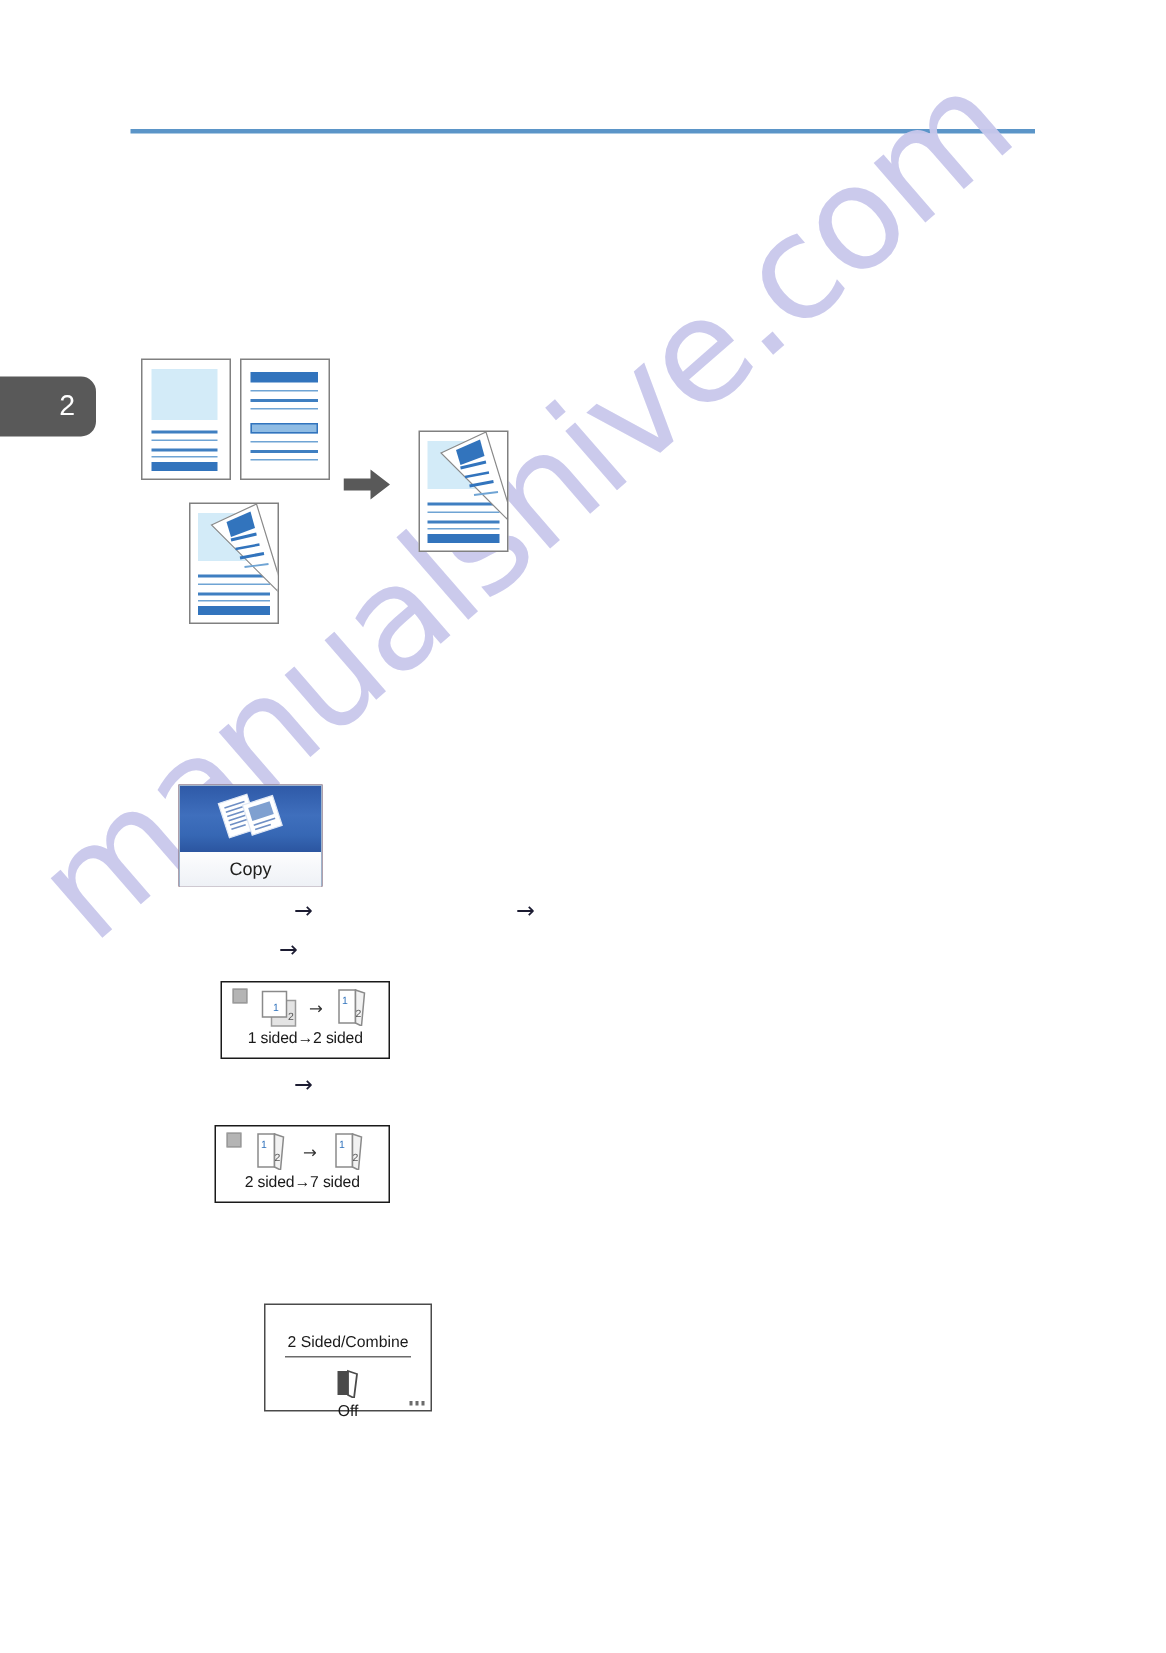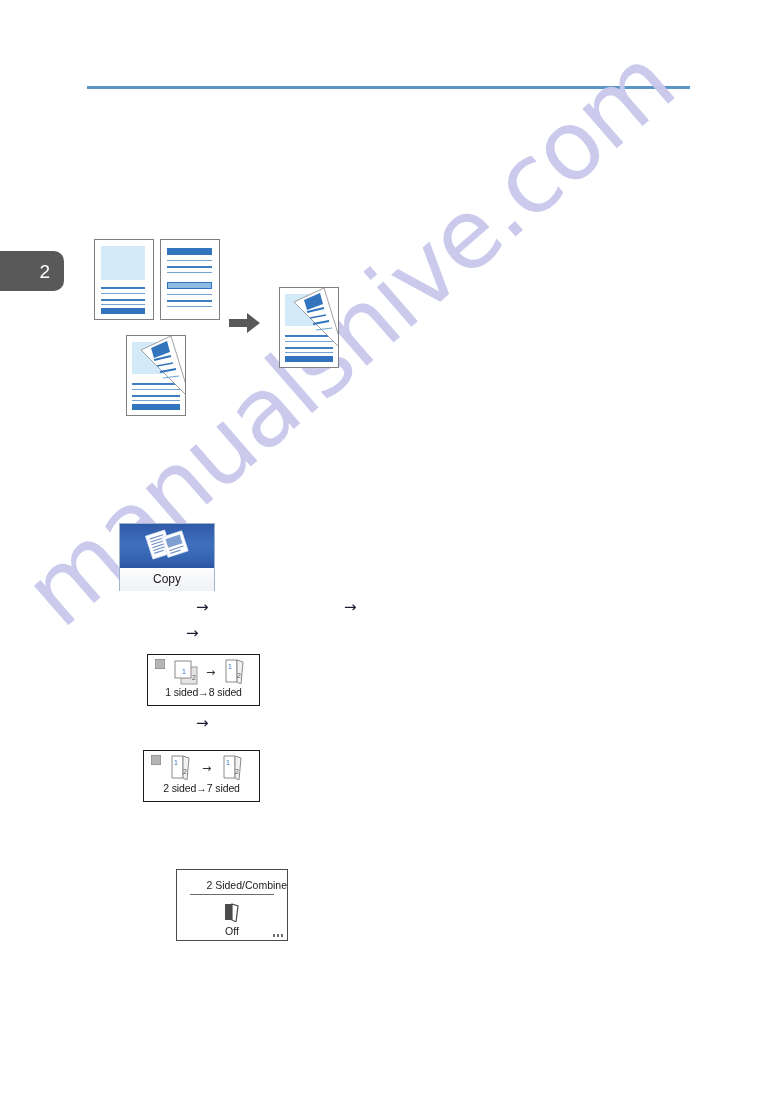--- a/index.html
+++ b/index.html
@@ -228,24 +228,24 @@
     left: 176px;
     top: 869px;
     width: 112px;
     height: 72px;
     border: 1px solid #4a4a4a;
     background: #ffffff;
     box-sizing: border-box;
     z-index: 6;
   }
   .screen-title {
-    text-align: right;
+    text-align: center;
     font-size: 10.5px;
     color: #1a1a1a;
-    margin-top: 10px;
+    margin-top: 20px;
     font-family: "Liberation Sans", sans-serif;
     line-height: 1.1;
   }
   .screen-title-rule {
     width: 84px;
     height: 1px;
     background: #6b6b6b;
     margin: 2px auto 0 auto;
   }
   .screen-icon-wrap {
@@ -403,21 +403,21 @@
       <span class="mini-arrow" style="left:58px;top:12px;">→</span>
       <span style="position:absolute;left:76px;top:3px;">
         <svg width="22" height="26" viewBox="0 0 22 26">
           <polygon points="2,2 13,2 13,24 2,24" fill="#ffffff" stroke="#8a8a8a" stroke-width="1"></polygon>
           <polygon points="13,2 19,4 17,26 13,24" fill="#f2f2f2" stroke="#8a8a8a" stroke-width="1"></polygon>
           <text x="4" y="11" font-family="Liberation Sans, sans-serif" font-size="7" fill="#3274bd">1</text>
           <text x="13" y="20" font-family="Liberation Sans, sans-serif" font-size="7" fill="#555">2</text>
         </svg>
       </span>
     </div>
-    <div class="panel-caption">1 sided→8 sided</div>
+    <div class="panel-caption">1 sided→2 sided</div>
   </div>
 
   <div class="option-panel panel-2sided">
     <div class="panel-icons">
       <div class="chk"></div>
       <span style="position:absolute;left:26px;top:3px;">
         <svg width="22" height="26" viewBox="0 0 22 26">
           <polygon points="2,2 13,2 13,24 2,24" fill="#ffffff" stroke="#8a8a8a" stroke-width="1"></polygon>
           <polygon points="13,2 19,4 17,26 13,24" fill="#f2f2f2" stroke="#8a8a8a" stroke-width="1"></polygon>
           <text x="4" y="11" font-family="Liberation Sans, sans-serif" font-size="7" fill="#3274bd">1</text>

